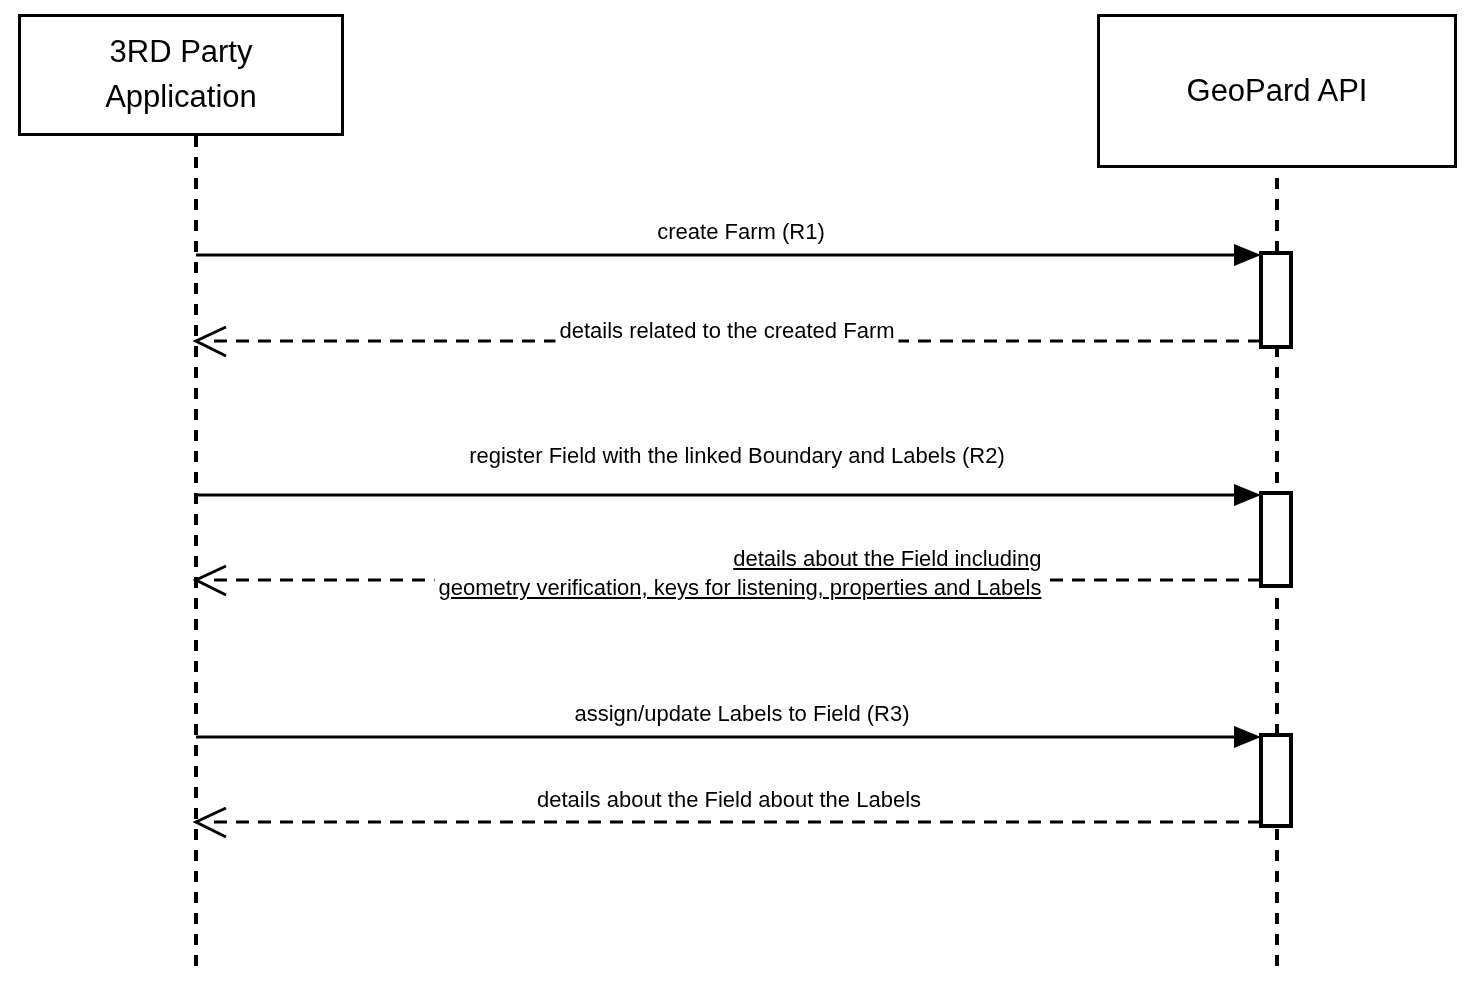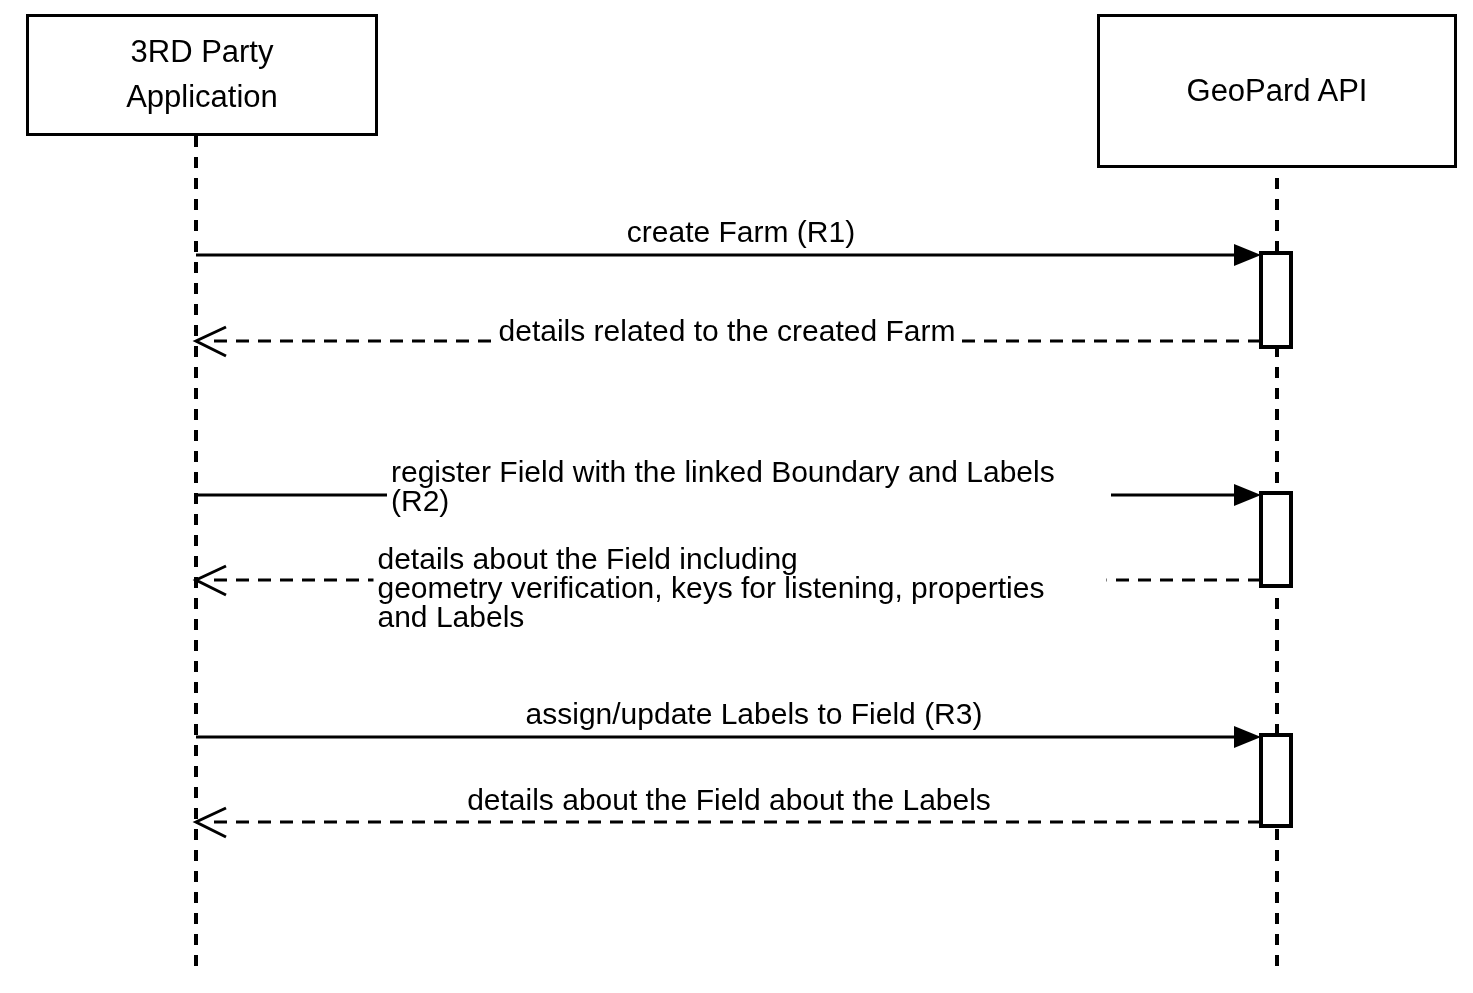--- a/index.html
+++ b/index.html
@@ -28,37 +28,37 @@
     border: 3px solid #000000;
     background: #ffffff;
     display: flex;
     align-items: center;
     justify-content: center;
     text-align: center;
     font-size: 31px;
     line-height: 1.45;
     white-space: pre-line;
   }
-  #actor-third-party { left: 26px; top: 14px; width: 352px; height: 122px; }
+  #actor-third-party { left: 18px; top: 14px; width: 326px; height: 122px; }
   #actor-geopard     { left: 1097px; top: 14px; width: 360px; height: 154px; }
   .msg-label {
     position: absolute;
     transform: translateX(-50%);
-    font-size: 30px;
+    font-size: 22px;
     line-height: 29px;
     white-space: pre-line;
-    text-align: left;
+    text-align: right;
     background: #ffffff;
     padding: 0 4px;
   }
   #msg-r1-request  { left: 741px; top: 217px; }
   #msg-r1-response { left: 727px; top: 316px; }
-  #msg-r2-request  { left: 737px; top: 457px; margin-left: 12px; }
-  #msg-r2-response { left: 740px; top: 544px; }
-  #msg-r3-request  { left: 742px; top: 699px; margin-left: 12px; }
+  #msg-r2-request  { left: 737px; top: 441px; }
+  #msg-r2-response { left: 740px; top: 544px; text-decoration: underline; }
+  #msg-r3-request  { left: 742px; top: 699px; }
   #msg-r3-response { left: 729px; top: 785px; }
 </style>
 </head>
 <body>
 
 <svg id="diagram-lines" viewBox="0 0 1473 993" xmlns="http://www.w3.org/2000/svg" aria-hidden="true">
 
   <line x1="196" y1="136" x2="196" y2="975" stroke="#000000" stroke-width="4" stroke-dasharray="11 10"></line>
   <line x1="1277" y1="136" x2="1277" y2="975" stroke="#000000" stroke-width="4" stroke-dasharray="11 10"></line>
 

